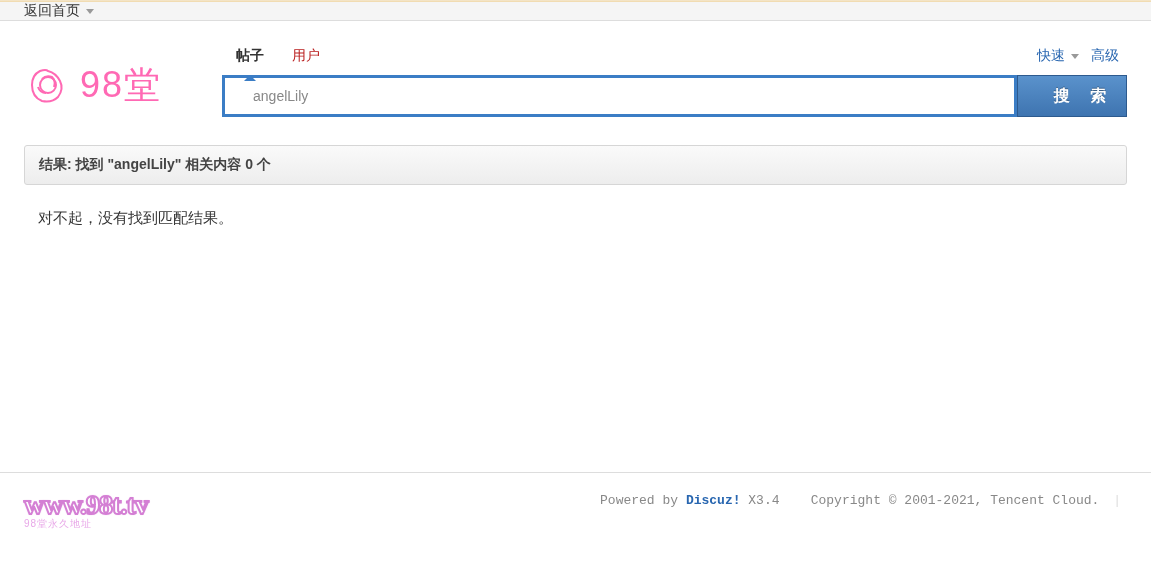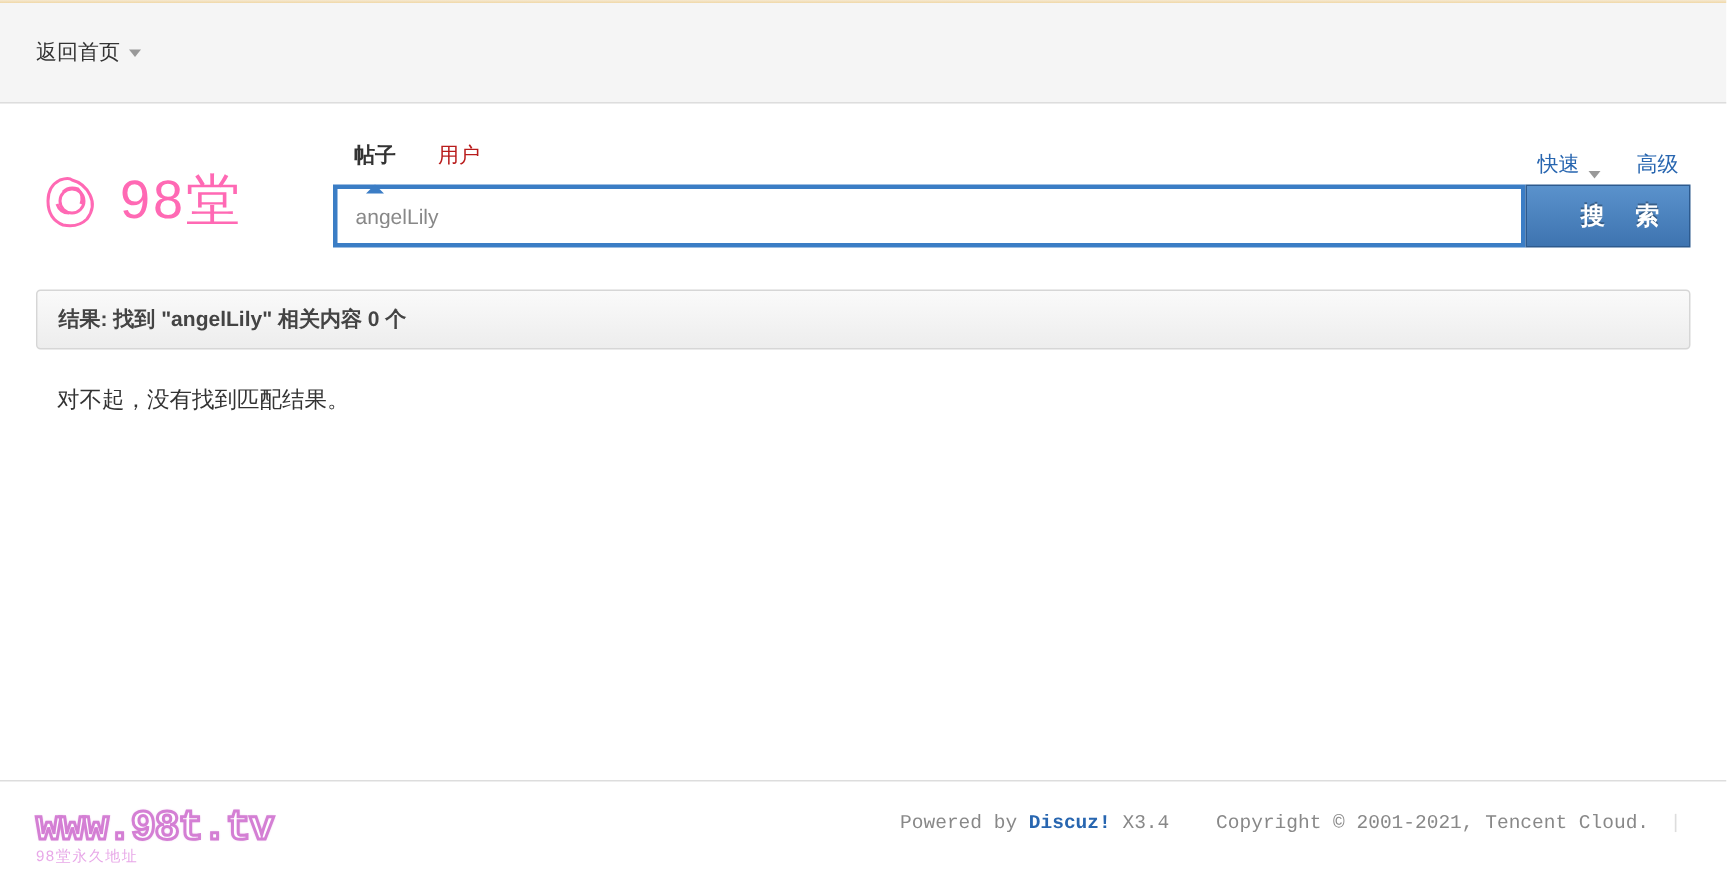--- a/index.html
+++ b/index.html
@@ -1,49 +1,49 @@
 <!DOCTYPE html>
 <html><head>
   <meta charset="utf-8">
   <style>
     * { margin: 0; padding: 0; box-sizing: border-box; }
     body { font-family: "Microsoft YaHei", Arial, sans-serif; font-size: 14px; color: #333; background: #fff; width: 1151px; }
     
     .top-orange-line { height: 2px; background: linear-gradient(to bottom, #f5e8d0, #f0d8a8); }
     
-    .breadcrumb-bar { background: #f5f5f5; border-bottom: 1px solid #ddd; padding: 24px 24px; display: flex; align-items: center; }
+    .breadcrumb-bar { background: #f5f5f5; border-bottom: 1px solid #ddd; padding: 0 24px; display: flex; align-items: center; }
     .breadcrumb-link { color: #333; font-size: 14px; margin-right: 4px; }
     .chevron-down { display: inline-block; width: 0; height: 0; border-left: 4px solid transparent; border-right: 4px solid transparent; border-top: 5px solid #999; margin-left: 2px; vertical-align: middle; }
     
     .main-area { padding: 20px 24px 10px 24px; display: flex; align-items: flex-start; }
     
-    .logo-block { display: flex; align-items: center; margin-right: 60px; margin-top: 20px; }
+    .logo-block { display: flex; margin-right: 60px; margin-top: 20px; }
     .rose-icon { width: 48px; height: 48px; }
     .logo-text { font-size: 36px; color: #ff69b4; font-weight: 300; margin-left: 8px; letter-spacing: 2px; }
     
     .search-block { flex: 1; }
-    .search-tabs { display: flex; align-items: flex-end; margin-bottom: 0; position: relative; }
+    .search-tabs { display: flex; align-items: center; margin-bottom: 0; position: relative; }
     .search-tab { padding: 6px 14px; font-size: 14px; cursor: pointer; color: #b91c1c; position: relative; }
     .search-tab.active { font-weight: bold; color: #333; }
     .search-tab.active::after { content: ""; position: absolute; bottom: -10px; left: 50%; margin-left: -6px; width: 0; height: 0; border-left: 6px solid transparent; border-right: 6px solid transparent; border-bottom: 6px solid #3b7dc5; z-index: 2; }
     .tab-spacer { flex: 1; }
     .quick-link { color: #2866b0; font-size: 14px; margin-right: 4px; }
-    .adv-link { color: #2866b0; font-size: 14px; margin-left: 24px; margin-right: 8px; }
+    .adv-link { color: #2866b0; font-size: 14px; margin-left: 12px; margin-right: 8px; }
     
     .search-row { display: flex; margin-top: 4px; }
-    .search-input { flex: 1; border: 3px solid #3b7dc5; padding: 8px 12px; font-size: 14px; color: #888; outline: none; height: 42px; }
+    .search-input { flex: 1; border: 3px solid #3b7dc5; padding: 8px 28px; font-size: 14px; color: #888; outline: none; height: 42px; }
     .search-btn { width: 110px; height: 42px; background: linear-gradient(to bottom, #5a92cc, #3e74b0); border: 1px solid #2d5a8e; color: #fff; font-size: 16px; font-weight: bold; letter-spacing: 8px; padding-left: 24px; cursor: pointer; text-shadow: 0 -1px 0 rgba(0,0,0,0.3); }
     
     .result-header { margin: 18px 24px 0 24px; background: linear-gradient(to bottom, #fafafa, #ededed); border: 1px solid #d6d6d6; border-radius: 3px; padding: 10px 14px; font-size: 14px; font-weight: bold; color: #444; }
     
     .no-result { padding: 24px 38px; font-size: 15px; color: #333; }
     
     .footer { border-top: 1px solid #ddd; margin-top: 220px; padding: 16px 24px 20px 24px; display: flex; align-items: flex-start; justify-content: space-between; }
     .footer-logo { position: relative; }
-    .footer-logo-text { font-family: Liberation Mono, monospace; font-size: 28px; font-weight: bold; color: #fff; -webkit-text-stroke: 2px #d47fd4; text-shadow: 0 0 2px #c968c9; letter-spacing: -1px; }
+    .footer-logo-text { font-family: Liberation Serif, serif; font-size: 28px; font-weight: bold; color: #fff; -webkit-text-stroke: 2px #d47fd4; text-shadow: 0 0 2px #c968c9; letter-spacing: -1px; }
     .footer-logo-sub { font-size: 10px; color: #e8a8e8; text-align: left; margin-top: -4px; letter-spacing: 1px; }
     .footer-right { color: #888; font-size: 13px; padding-top: 4px; font-family: Liberation Mono, monospace; }
     .footer-right .discuz { color: #2866b0; font-weight: bold; }
     .footer-sep { color: #ddd; margin: 0 6px; }
   </style>
 </head>
 <body>
 
 <div class="top-orange-line"></div>
 

